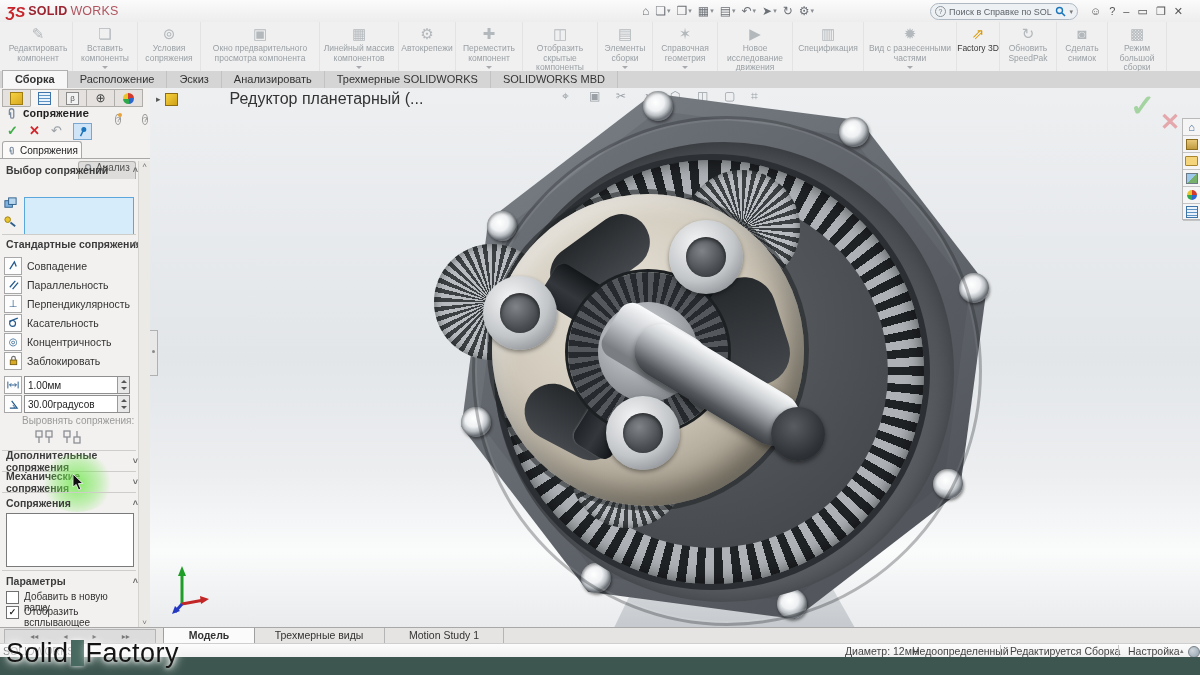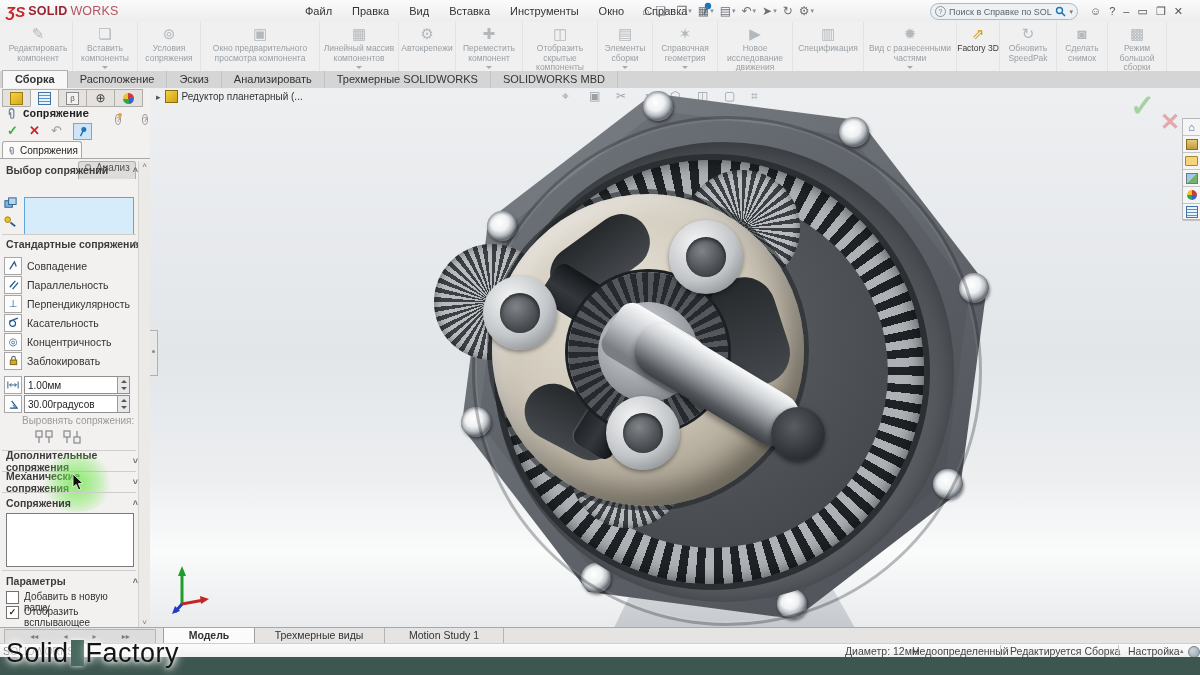--- a/index.html
+++ b/index.html
@@ -80,37 +80,20 @@
 <body>
 
 <div id="app">
 
   <div class="abs" id="titlebar">
     <div class="abs logo">
       <span class="mark">ƷS</span>
         <span class="solid">SOLID</span>
         <span class="works">WORKS</span>
     </div>
-    <div class="abs" id="menus">
-      <span class="menu">Файл</span>
-      <span class="menu">Правка</span>
-      <span class="menu">Вид</span>
-      <span class="menu">Вставка</span>
-      <span class="menu">Инструменты</span>
-      <span class="menu">Окно</span>
-      <span class="menu">Справка</span>
-      <span style="margin-left:4px;">
-        <svg width="12" height="14" viewBox="0 0 12 14">
-            <g stroke="#1a75bb" stroke-width="1.6" fill="#1a75bb">
-              <circle cx="7" cy="4" r="2.4"></circle>
-              <line x1="6" y1="6" x2="3" y2="12"></line>
-            </g>
-          </svg>
-      </span>
-    </div>
     <div class="abs" id="qa">
       <span class="qai">
           <span>⌂</span>
         </span>
       <span class="qai">
           <span>❏</span>
           <span class="dd">▾</span>
         </span>
       <span class="qai">
           <span>❒</span>
@@ -454,21 +437,21 @@
     <span class="hudico" style="left:466px">✂</span>
     <span class="hudico" style="left:493px">◔</span>
     <span class="hudico" style="left:520px">⬡</span>
     <span class="hudico" style="left:547px">◫</span>
     <span class="hudico" style="left:574px">▢</span>
     <span class="hudico" style="left:601px">⌗</span>
 
     <div class="abs" style="left:6px;top:2px;display:flex;align-items:center;gap:4px;z-index:20;">
       <span style="font-size:9px;color:#555;">▸</span>
       <span style="width:11px;height:11px;background:linear-gradient(135deg,#f6d23e,#cfa117);border:1px solid #8d6d10;"></span>
-      <span style="font-size:10px;color:#333;">Редуктор планетарный  (...</span>
+      <span style="font-size:16px;color:#333;margin-left:48px;">Редуктор планетарный  (...</span>
     </div>
 
     <div class="abs" style="left:330px;top:420px;width:480px;height:119px;z-index:2;background:linear-gradient(#eceef0,#c6cace);clip-path:polygon(40% 0,64% 0,78% 100%,28% 100%);"></div>
 
     <div class="abs" style="left:300px;top:-6px;width:548px;height:548px;z-index:3;filter:drop-shadow(3px 5px 8px rgba(0,0,0,.35));background:linear-gradient(145deg,#7d8289 0%,#666b71 45%,#53575d 80%);clip-path:polygon(37.1% 2.1%,74.8% 7%,98% 37.1%,93% 74.8%,62.9% 98%,25.2% 93%,2.1% 62.9%,7% 25.2%);"></div>
     <div class="abs" style="left:318px;top:12px;width:512px;height:512px;z-index:4;background:linear-gradient(145deg,#71767d 0%,#5a5e64 55%,#4c5056 90%);clip-path:polygon(37.1% 2.1%,74.8% 7%,98% 37.1%,93% 74.8%,62.9% 98%,25.2% 93%,2.1% 62.9%,7% 25.2%);"></div>
 
     <div class="hole" style="left:493px;top:3px;"></div>
     <div class="hole" style="left:689px;top:29px;"></div>
     <div class="hole" style="left:809px;top:185px;"></div>

